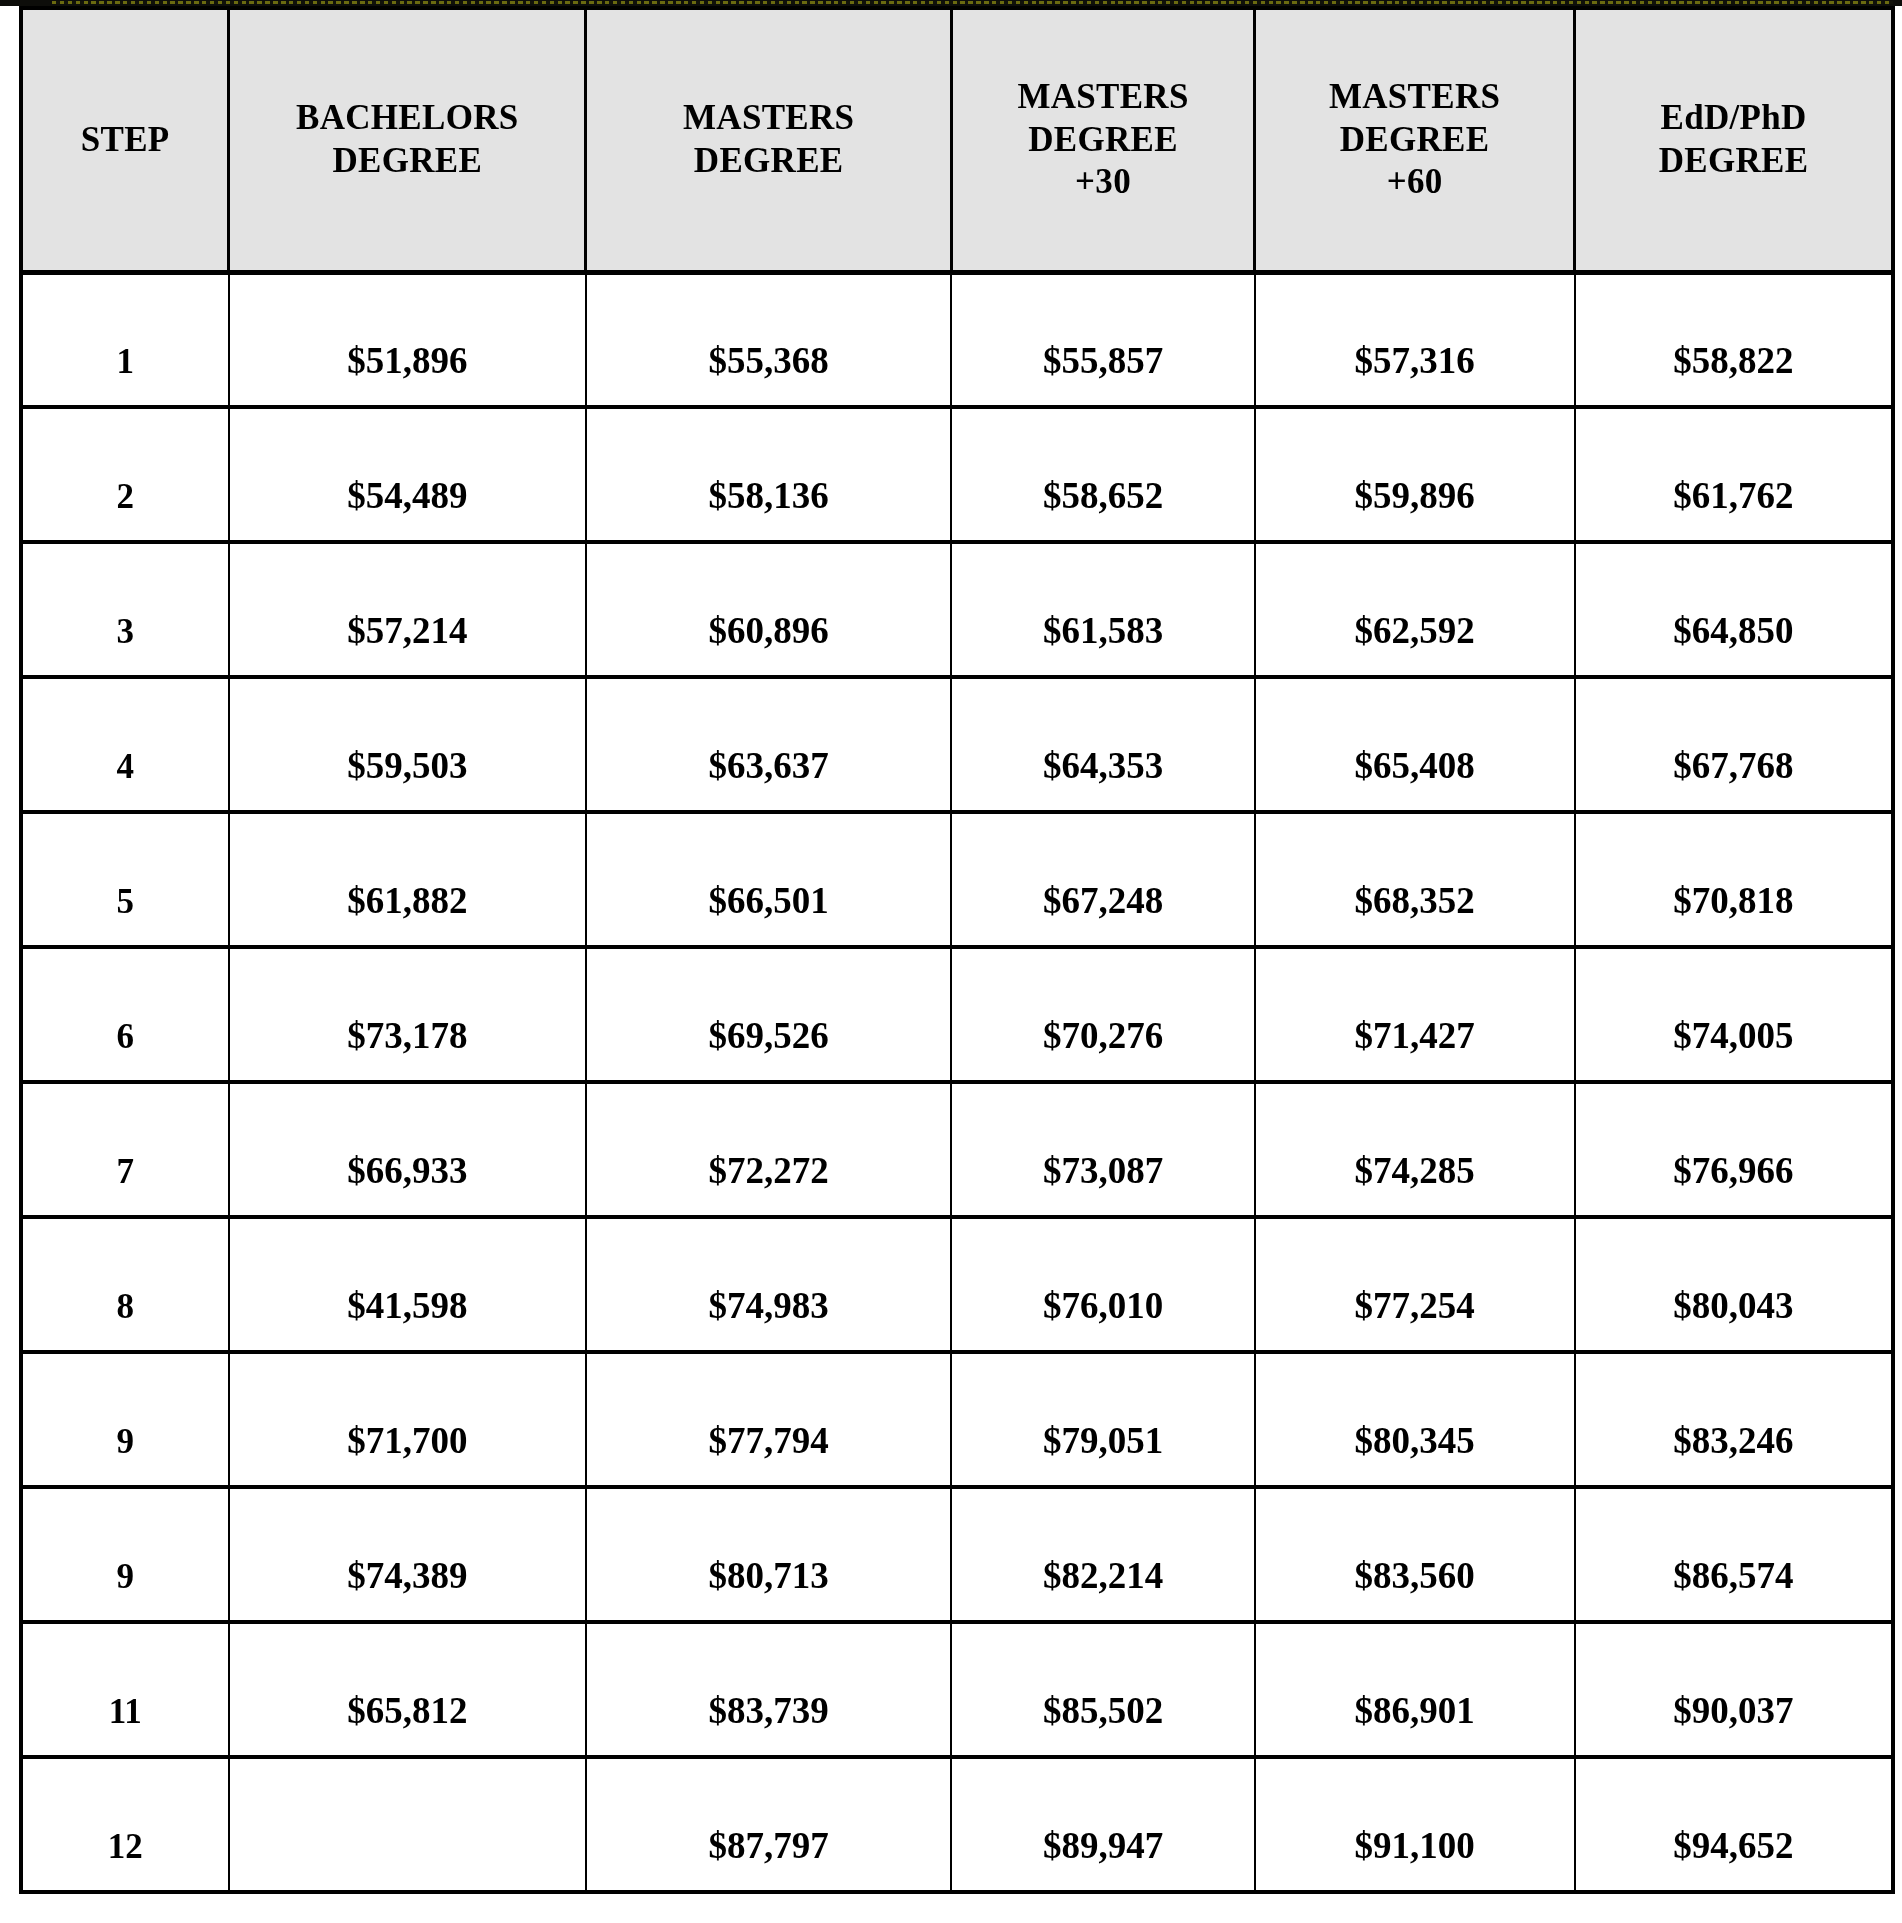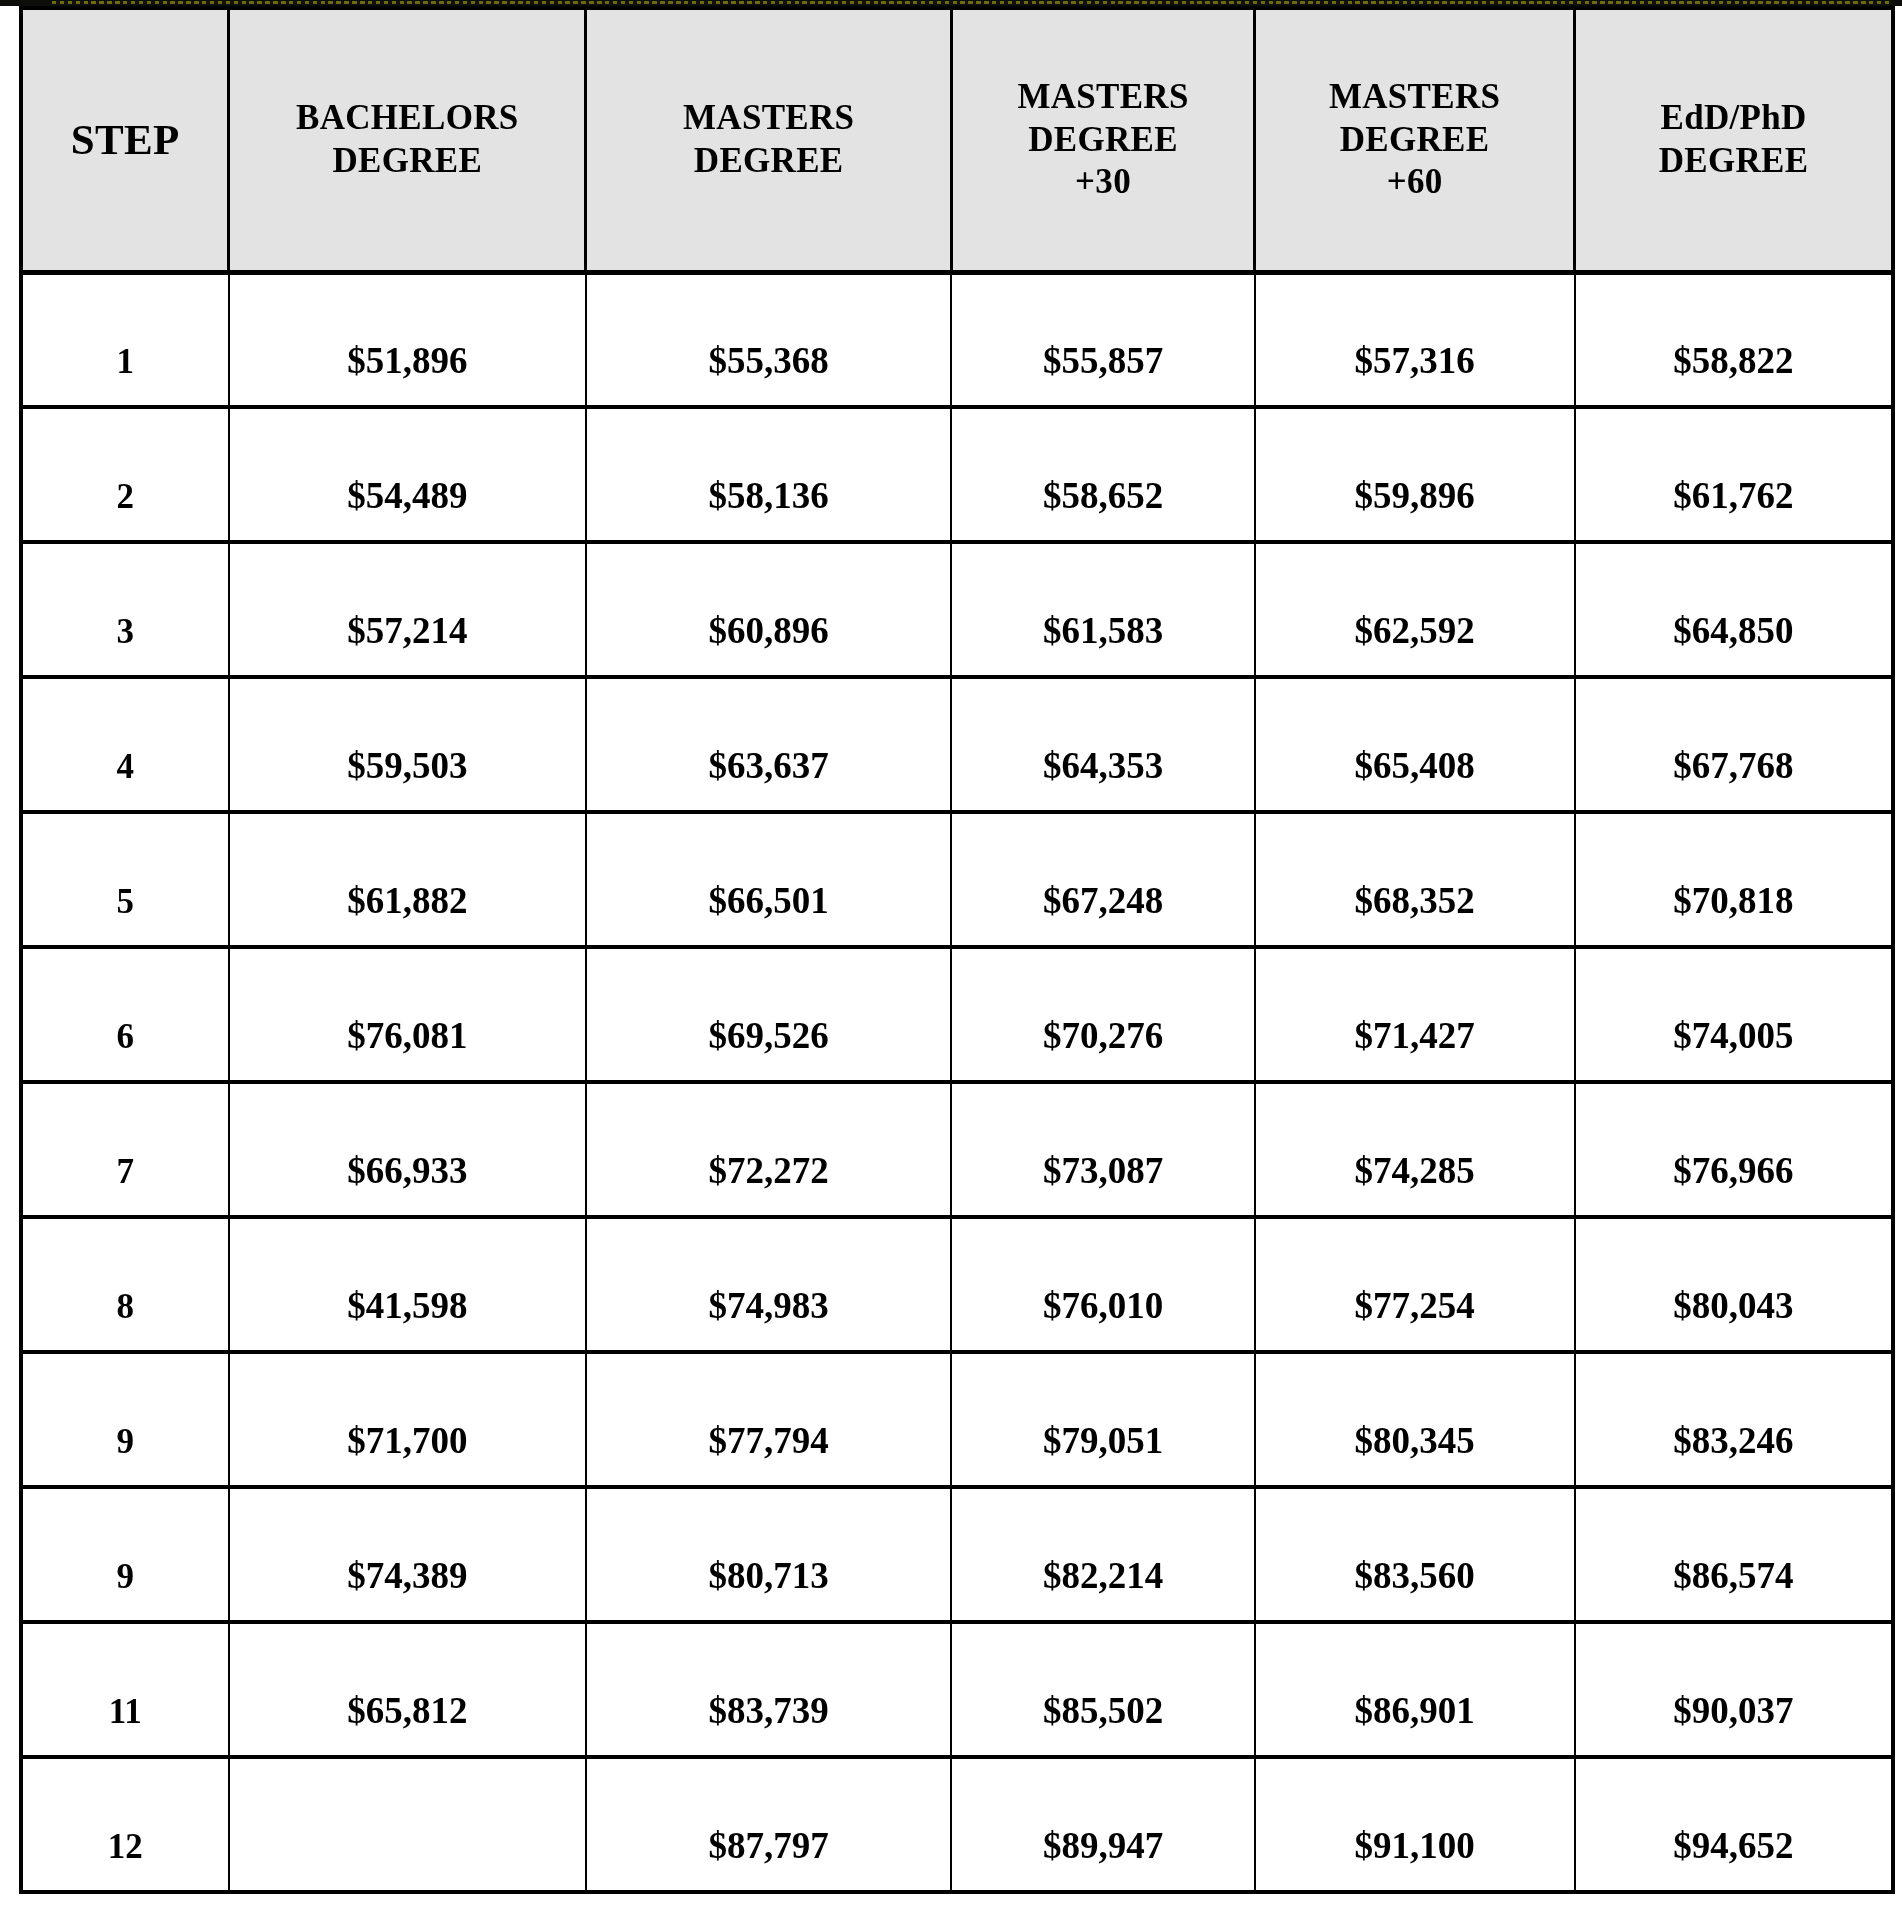--- a/index.html
+++ b/index.html
@@ -71,21 +71,21 @@
     text-align: center;
     font-weight: bold;
     font-size: 35px;
     line-height: 1.22;
     letter-spacing: 0.3px;
     color: #000000;
     padding: 0 5.2px;
     box-sizing: border-box;
   }
   thead th .hdr-line { display: block; white-space: nowrap; }
-  thead th.step-head { font-size: 43px; }
+  thead th.step-head { font-size: 35px; }
 
   
   tbody td {
     border-left: 2.6px solid #000000;
     border-right: 2.6px solid #000000;
     border-bottom: 4.4px solid #000000;
     height: 135px;
     vertical-align: bottom;
     text-align: center;
     font-weight: bold;
@@ -187,21 +187,21 @@
         <tr>
           <td class="step-cell">5</td>
           <td>$61,882</td>
           <td>$66,501</td>
           <td>$67,248</td>
           <td>$68,352</td>
           <td>$70,818</td>
         </tr>
         <tr>
           <td class="step-cell">6</td>
-          <td>$76,081</td>
+          <td>$73,178</td>
           <td>$69,526</td>
           <td>$70,276</td>
           <td>$71,427</td>
           <td>$74,005</td>
         </tr>
         <tr>
           <td class="step-cell">7</td>
           <td>$66,933</td>
           <td>$72,272</td>
           <td>$73,087</td>

